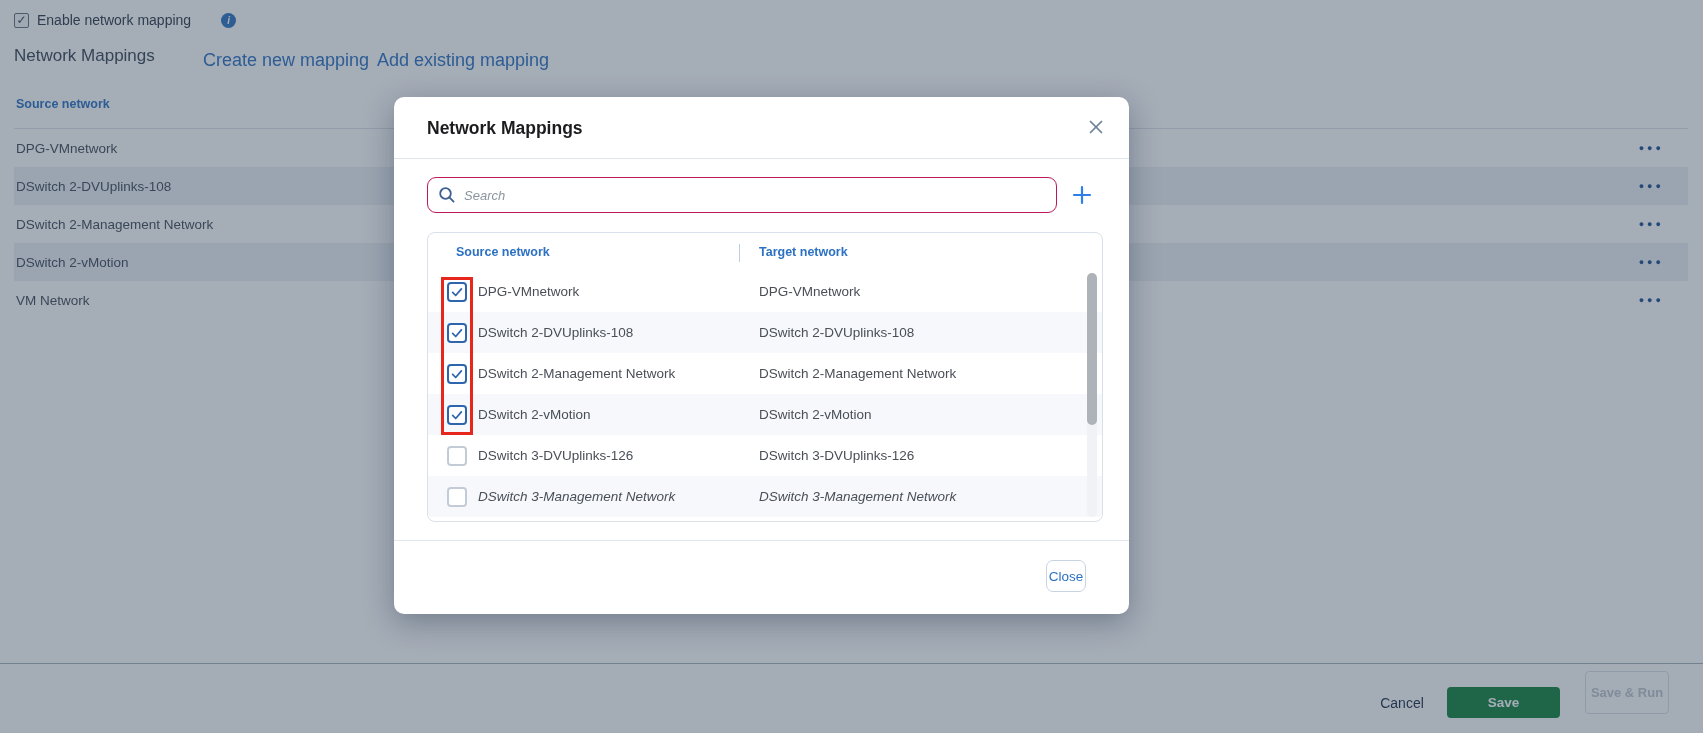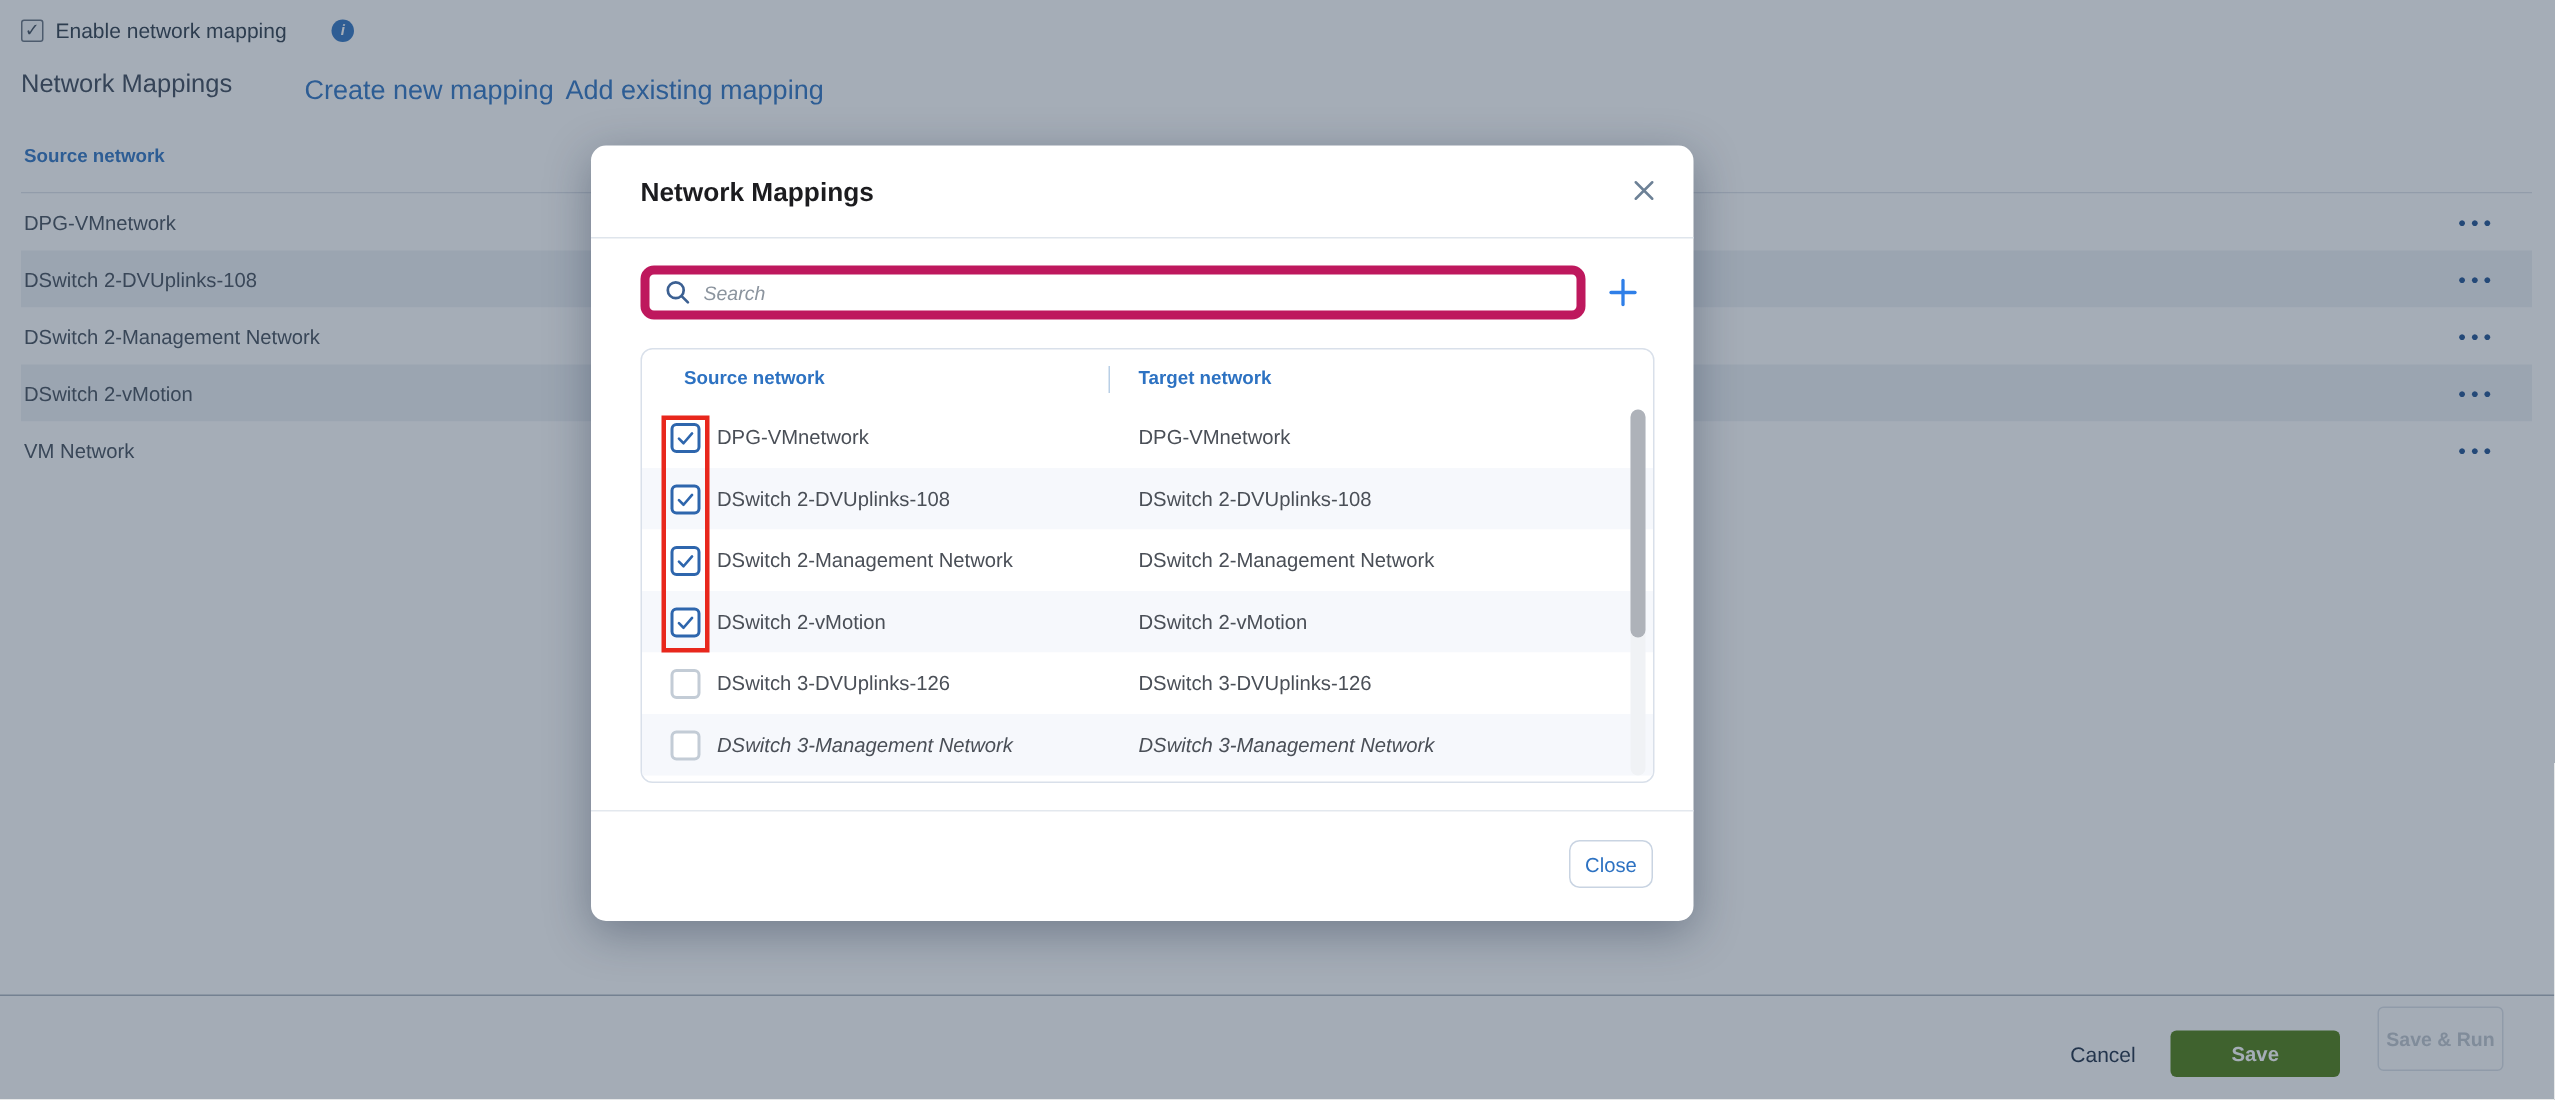--- a/index.html
+++ b/index.html
@@ -29,37 +29,37 @@
   .bg-row { height:38px; display:flex; align-items:center; justify-content:space-between; background:#ffffff; }
   .bg-row.striped { background:#eef1f5; }
   .bg-row-label { font-size:13.5px; color:#424c59; padding-left:2px; }
   .ellipsis-btn { border:none; background:transparent; color:#1d4f91; font-size:9px; letter-spacing:3px;
                   padding:4px 24px 4px 4px; cursor:pointer; }
 
   .footer-divider { position:absolute; left:0; top:663px; width:1703px; height:1px; background:#a9b2bd; }
   .page-footer { position:absolute; left:0; top:664px; width:1703px; height:69px; background:#fdfdfe; }
   .btn-cancel { position:absolute; left:1372px; top:688px; width:60px; height:30px; background:transparent; border:none;
                 font-size:14px; font-weight:normal; color:#1b2c44; cursor:pointer; }
-  .btn-save { position:absolute; left:1447px; top:687px; width:113px; height:31px; background:#4d7c0f; border:none;
+  .btn-save { position:absolute; left:1447px; top:687px; width:113px; height:31px; background:#15803d; border:none;
               border-radius:4px; color:#ffffff; font-size:13.5px; font-weight:bold; cursor:pointer; }
   .btn-saverun { position:absolute; left:1585px; top:671px; width:84px; height:43px; background:transparent;
                  border:1px solid #dbe0e6; border-radius:4px; color:#bfc5cd; font-size:13px; font-weight:bold; }
 
   
   .overlay { position:absolute; inset:0; background:rgba(47,66,89,0.43); z-index:10; }
 
   
   .modal { position:absolute; left:394px; top:97px; width:735px; height:517px; background:#ffffff; border-radius:10px;
            box-shadow:0 8px 30px rgba(20,35,60,0.35); z-index:20; }
   .modal-title { position:absolute; left:33px; top:21px; font-size:17.5px; font-weight:bold; color:#1c1c1f; }
   .modal-close { position:absolute; left:689px; top:17px; width:26px; height:26px; background:transparent; border:none;
                  cursor:pointer; display:flex; align-items:center; justify-content:center; }
   .modal-head-divider { position:absolute; left:0; top:61px; width:735px; height:1px; background:#dfe5ec; }
 
-  .search-box { position:absolute; left:33px; top:80px; width:630px; height:36px; border:6px solid #be185d;
+  .search-box { position:absolute; left:33px; top:80px; width:630px; height:36px; border:1px solid #be185d;
                 border-radius:9px; display:flex; align-items:center; padding:0 10px; background:#fff; }
   .search-input { border:none; outline:none; flex:1; margin-left:8px; font-size:13px; color:#333; background:transparent; }
   .search-input::placeholder { color:#8b949e; font-style:italic; }
   .plus-btn { position:absolute; left:674px; top:84px; width:28px; height:28px; background:transparent; border:none;
               cursor:pointer; display:flex; align-items:center; justify-content:center; }
 
   .m-table { position:absolute; left:33px; top:135px; width:676px; height:290px; border:1px solid #d9e0ea;
              border-radius:8px; background:#fff; overflow:hidden; }
   .m-thead { position:relative; height:38px; display:flex; align-items:center; }
   .m-th { font-size:12.5px; font-weight:bold; color:#2d72c2; }
@@ -78,21 +78,21 @@
 
   .red-box { position:absolute; left:13px; top:44px; width:32px; height:158px; border:3px solid #e8271c;
              pointer-events:none; z-index:5; }
 
   .m-scroll-track { position:absolute; right:5px; top:40px; width:10px; height:244px; background:#f0f2f5;
                     border-radius:5px; }
   .m-scroll-thumb { position:absolute; left:0; top:0; width:10px; height:152px; background:#aeb2b9; border-radius:5px;
                     cursor:pointer; }
 
   .modal-foot-divider { position:absolute; left:0; top:443px; width:735px; height:1px; background:#e3e8ee; }
-  .btn-close { position:absolute; left:652px; top:463px; width:56px; height:32px; background:#fff;
+  .btn-close { position:absolute; left:652px; top:463px; width:40px; height:32px; background:#fff;
                border:1px solid #c9d4e2; border-radius:7px; color:#2d72c2; font-size:13.5px; cursor:pointer; }
 </style>
 </head>
 <body>
 
 <div class="stage">
 
   <div class="page">
 
     <div class="enable-row">

